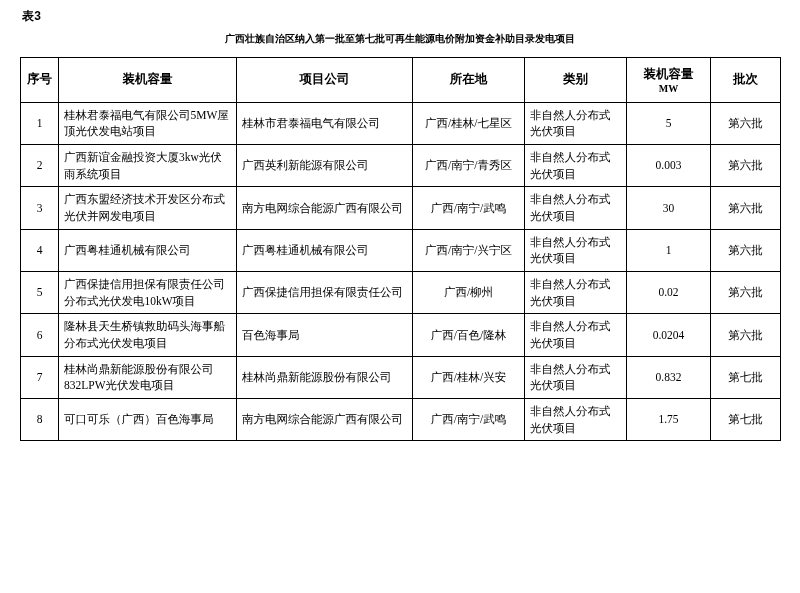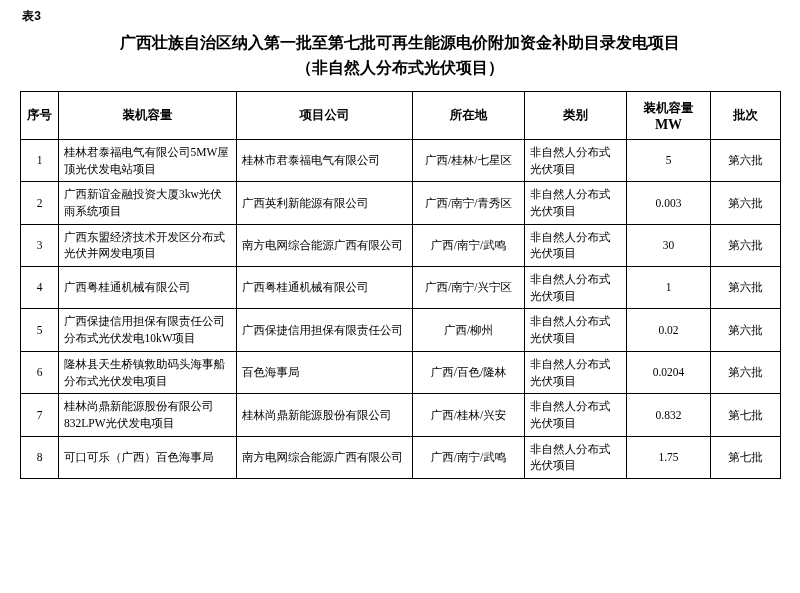--- a/index.html
+++ b/index.html
@@ -23,21 +23,21 @@
   }
   .table-label {
     font-family: "Liberation Sans", sans-serif;
     font-size: 12px;
     font-weight: bold;
     padding: 8px 0 2px 2px;
     letter-spacing: 0.3px;
   }
   .doc-title {
     text-align: center;
-    font-size: 16px;
+    font-size: 10px;
     font-weight: bold;
     line-height: 1.55;
     padding: 4px 28px 10px 28px;
     font-family: "Liberation Serif", "DejaVu Serif", serif;
   }
   .doc-title .line2 {
     display: block;
   }
   table.main {
     width: 760px;
@@ -55,21 +55,21 @@
   }
   table.main thead th {
     text-align: center;
     font-weight: bold;
     font-size: 12.5px;
     padding: 7px 4px;
     height: 30px;
   }
   .unit-sub {
     display: block;
-    font-size: 14px;
+    font-size: 10px;
     font-weight: bold;
     line-height: 1.1;
   }
   td.c-idx { text-align: center; font-size: 12px; }
   td.c-name { text-align: left; }
   td.c-company { text-align: left; }
   td.c-loc { text-align: center; }
   td.c-type { text-align: left; }
   td.c-cap { text-align: center; font-family: "Liberation Serif", serif; }
   td.c-batch { text-align: center; }
@@ -83,21 +83,20 @@
 </style>
 </head>
 <body>
 
 <div class="page">
 
   <div class="table-label">表3</div>
 
   <div class="doc-title">
     <span>广西壮族自治区纳入第一批至第七批可再生能源电价附加资金补助目录发电项目</span>
-    <span class="line2">（非自然人分布式光伏项目）</span>
   </div>
 
   <table class="main">
     <colgroup>
       <col class="w-idx">
       <col class="w-name">
       <col class="w-company">
       <col class="w-loc">
       <col class="w-type">
       <col class="w-cap">

